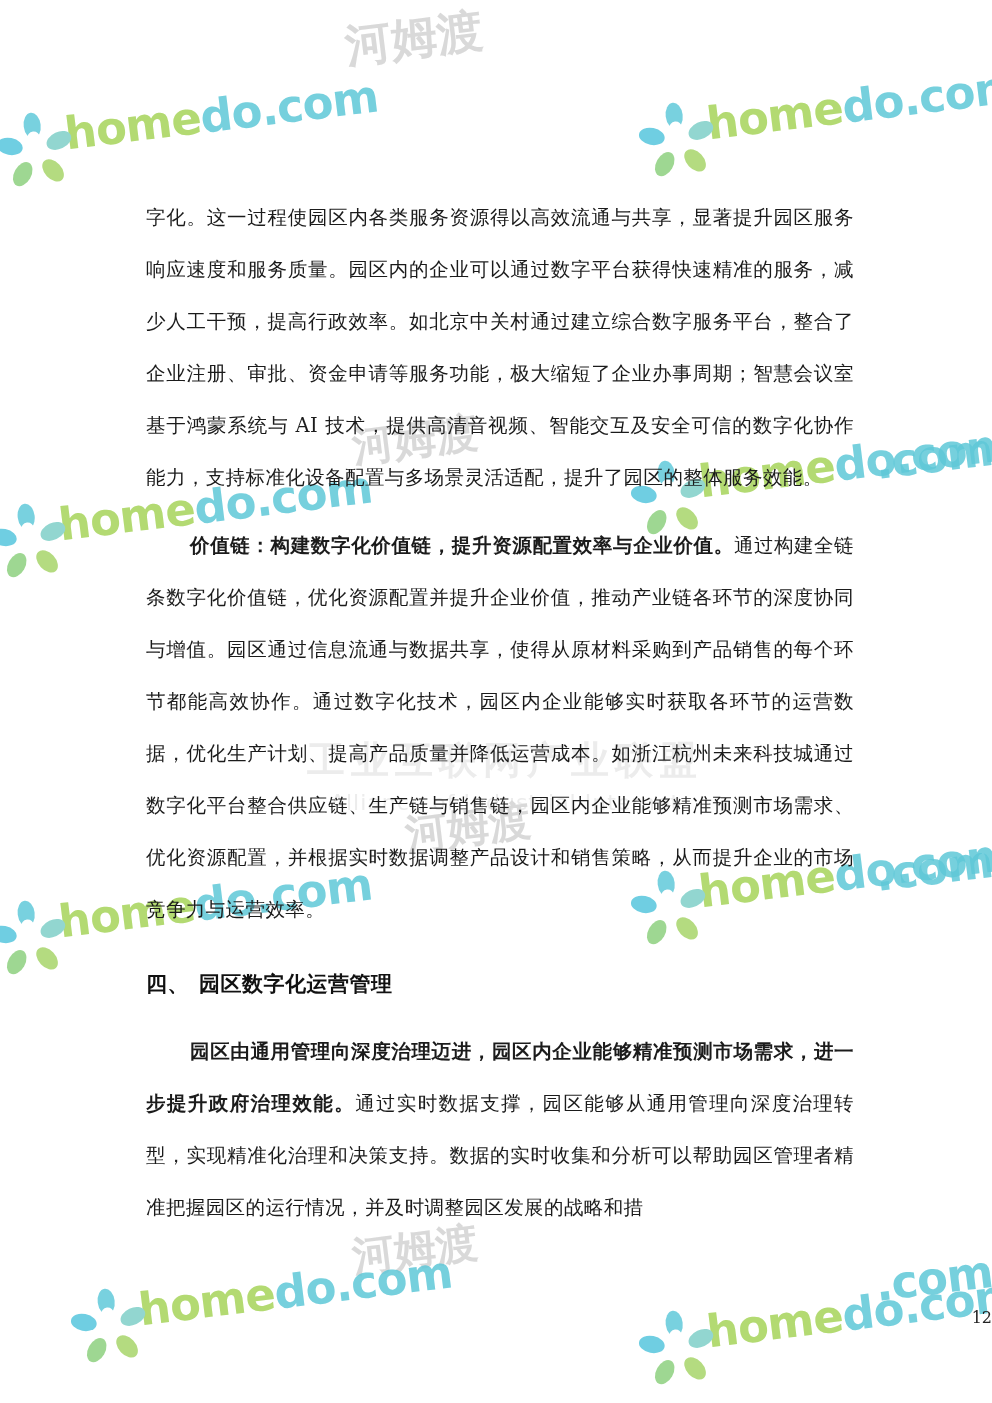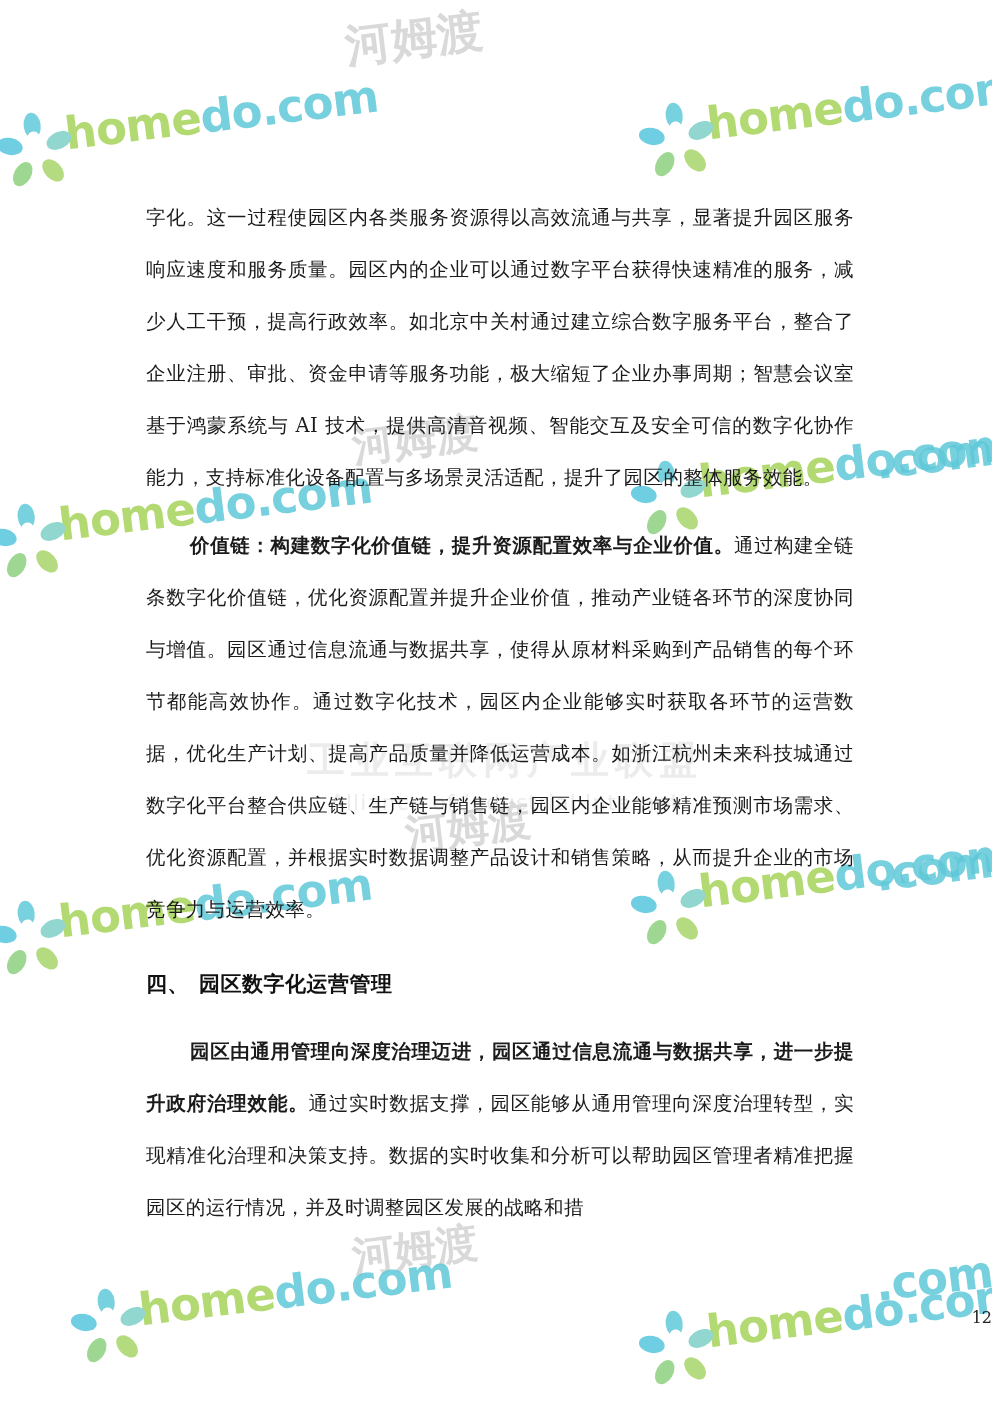--- a/index.html
+++ b/index.html
@@ -311,19 +311,19 @@
   </div>
 
   <div class="content">
 
     <p class="body-text">字化。这一过程使园区内各类服务资源得以高效流通与共享，显著提升园区服务响应速度和服务质量。园区内的企业可以通过数字平台获得快速精准的服务，减少人工干预，提高行政效率。如北京中关村通过建立综合数字服务平台，整合了企业注册、审批、资金申请等服务功能，极大缩短了企业办事周期；智慧会议室基于鸿蒙系统与 AI 技术，提供高清音视频、智能交互及安全可信的数字化协作能力，支持标准化设备配置与多场景灵活适配，提升了园区的整体服务效能。</p>
 
     <p class="body-text indent2"><span class="lead-bold">价值链：构建数字化价值链，提升资源配置效率与企业价值。</span><span>通过构建全链条数字化价值链，优化资源配置并提升企业价值，推动产业链各环节的深度协同与增值。园区通过信息流通与数据共享，使得从原材料采购到产品销售的每个环节都能高效协作。通过数字化技术，园区内企业能够实时获取各环节的运营数据，优化生产计划、提高产品质量并降低运营成本。如浙江杭州未来科技城通过数字化平台整合供应链、生产链与销售链，园区内企业能够精准预测市场需求、优化资源配置，并根据实时数据调整产品设计和销售策略，从而提升企业的市场竞争力与运营效率。</span></p>
 
     <h2 class="section-heading"><span class="heading-num">四、</span><span>园区数字化运营管理</span></h2>
 
-    <p class="body-text indent2"><span class="lead-bold">园区由通用管理向深度治理迈进，园区通过信息流通与数据共享，进一步提升政府治理效能。</span><span>通过实时数据支撑，园区能够从通用管理向深度治理转型，实现精准化治理和决策支持。数据的实时收集和分析可以帮助园区管理者精准把握园区的运行情况，并及时调整园区发展的战略和措</span></p>
+    <p class="body-text indent2"><span class="lead-bold">园区由通用管理向深度治理迈进，园区内企业能够精准预测市场需求，进一步提升政府治理效能。</span><span>通过实时数据支撑，园区能够从通用管理向深度治理转型，实现精准化治理和决策支持。数据的实时收集和分析可以帮助园区管理者精准把握园区的运行情况，并及时调整园区发展的战略和措</span></p>
 
   </div>
 
   <div class="page-number">12</div>
 
 </div>
 
 </body></html>

